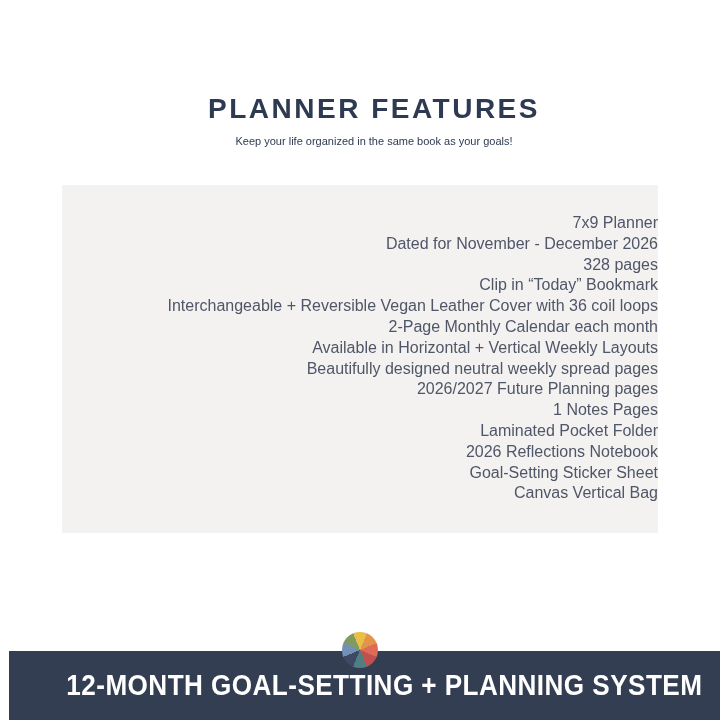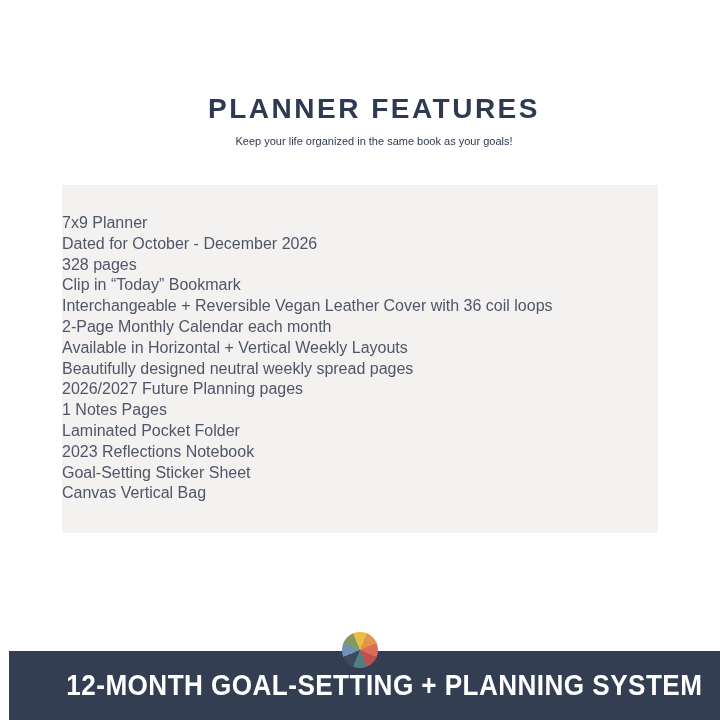--- a/index.html
+++ b/index.html
@@ -43,21 +43,21 @@
   }
   .card {
     position: absolute;
     left: 62px; top: 185px;
     width: 596px; height: 348px;
     background: var(--card-bg);
   }
   .features-list {
     position: absolute;
     top: 28px; left: 0; right: 0;
-    text-align: left;
+    text-align: right;
   }
   .feature-line {
     font-size: 16px;
     line-height: 20.8px;
     color: var(--body-text);
     white-space: nowrap;
   }
   .logo {
     position: absolute;
     left: 342px; top: 632px;
@@ -92,31 +92,31 @@
 <div class="canvas">
 
   <div class="header">
     <div class="title">PLANNER FEATURES</div>
     <div class="subtitle">Keep your life organized in the same book as your goals!</div>
   </div>
 
   <div class="card">
     <div class="features-list">
         <div class="feature-line">7x9 Planner</div>
-        <div class="feature-line">Dated for October - December 2026</div>
+        <div class="feature-line">Dated for November - December 2026</div>
         <div class="feature-line">328 pages</div>
         <div class="feature-line">Clip in “Today” Bookmark</div>
         <div class="feature-line">Interchangeable + Reversible Vegan Leather Cover with 36 coil loops</div>
         <div class="feature-line">2-Page Monthly Calendar each month</div>
         <div class="feature-line">Available in Horizontal + Vertical Weekly Layouts</div>
         <div class="feature-line">Beautifully designed neutral weekly spread pages</div>
         <div class="feature-line">2026/2027 Future Planning pages</div>
         <div class="feature-line">1 Notes Pages</div>
         <div class="feature-line">Laminated Pocket Folder</div>
-        <div class="feature-line">2023 Reflections Notebook</div>
+        <div class="feature-line">2026 Reflections Notebook</div>
         <div class="feature-line">Goal-Setting Sticker Sheet</div>
         <div class="feature-line">Canvas Vertical Bag</div>
       </div>
   </div>
 
   <div class="logo" style="background: conic-gradient(from -22.5deg, rgb(232, 191, 71) 0deg, rgb(232, 191, 71) 45deg, rgb(226, 148, 74) 45deg, rgb(226, 148, 74) 90deg, rgb(222, 107, 85) 90deg, rgb(222, 107, 85) 135deg, rgb(191, 81, 80) 135deg, rgb(191, 81, 80) 180deg, rgb(79, 127, 130) 180deg, rgb(79, 127, 130) 225deg, rgb(62, 74, 99) 225deg, rgb(62, 74, 99) 270deg, rgb(115, 144, 181) 270deg, rgb(115, 144, 181) 315deg, rgb(127, 155, 99) 315deg, rgb(127, 155, 99) 360deg);"></div>
 
   <div class="banner">
     <div class="banner-text">12-MONTH GOAL-SETTING + PLANNING SYSTEM</div>
   </div>

